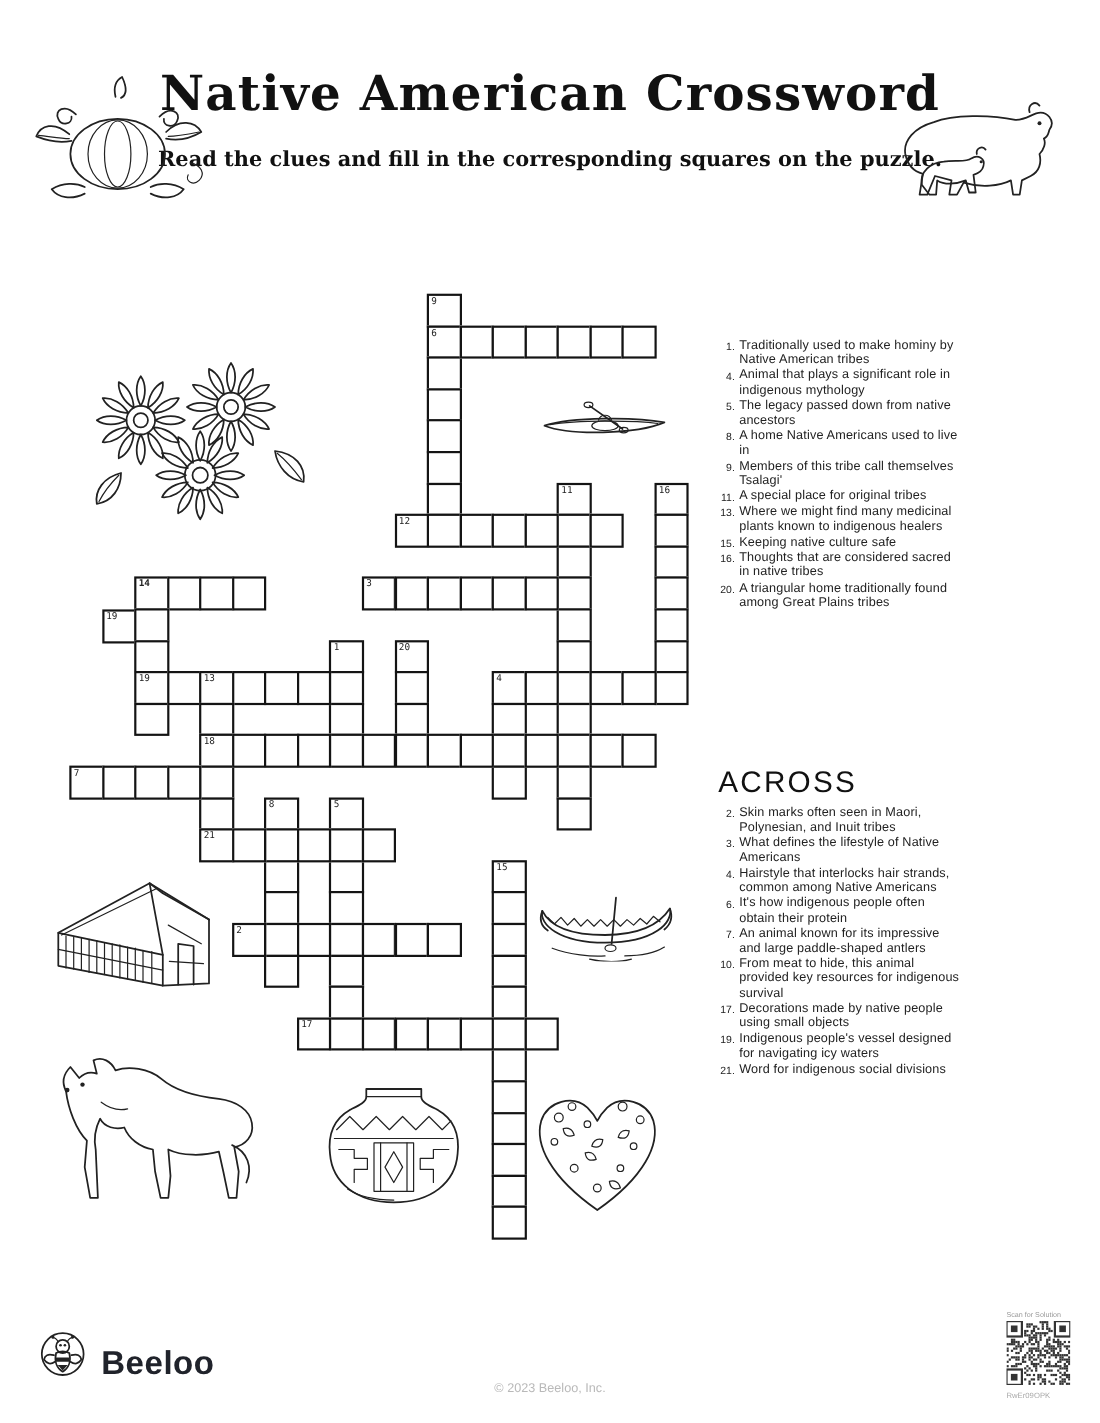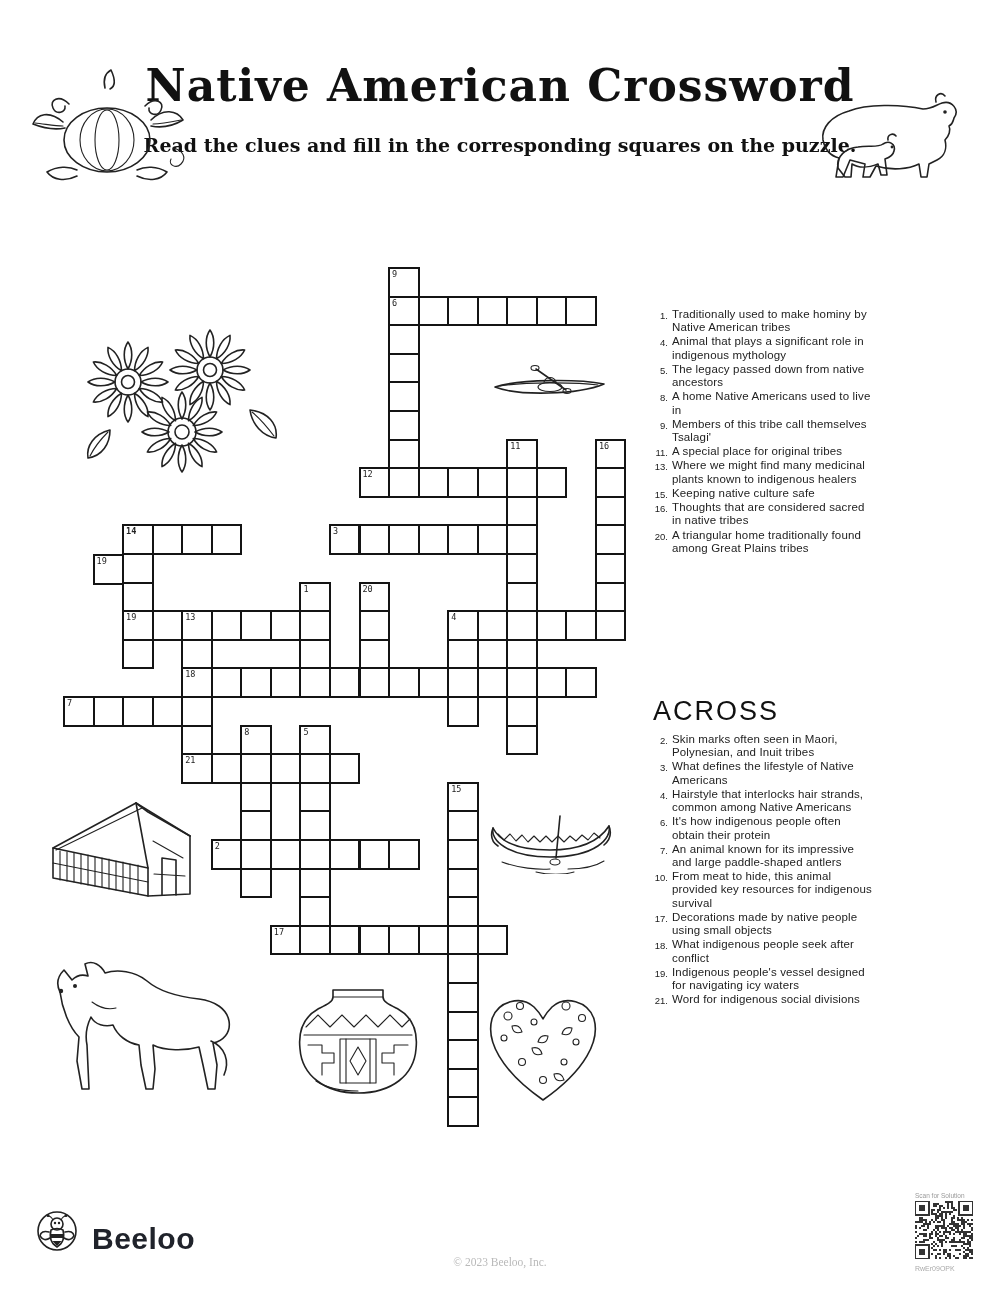--- a/index.html
+++ b/index.html
@@ -24,21 +24,21 @@
   .clue-col{position:absolute;left:653px;width:222px;}
   .clue-heading{font-family:"Liberation Sans",sans-serif;font-weight:400;font-size:27px;
                 letter-spacing:2px;color:#111;margin:0 0 6px 0;}
   .clue{display:flex;margin:0 0 1px 0;}
   .cnum{flex:0 0 15px;text-align:right;margin-right:4px;font-size:9.5px;color:#222;padding-top:2px;}
   .ctxt{flex:1;font-size:11.5px;line-height:1.15;letter-spacing:0.15px;color:#222;}
   
   .brand{position:absolute;left:36px;top:1210px;display:flex;align-items:flex-end;}
   .brand-name{font-size:30px;font-weight:700;color:#20232b;margin-left:14px;letter-spacing:0.5px;}
   .copyright{position:absolute;left:0;right:0;top:1256px;text-align:center;
-             font-size:11.5px;color:#b9b9b9;font-family:Liberation Serif, serif;}
+             font-size:11.5px;color:#b9b9b9;}
   .qr-wrap{position:absolute;left:915px;top:1192px;width:62px;text-align:left;}
   .qr-label{font-size:6.5px;color:#999;margin-bottom:2px;}
   .qr-code-text{font-size:7px;color:#aaa;margin-top:2px;}
 </style>
 </head>
 <body>
 
 <div id="page">
 
   <div class="title">Native American Crossword</div>
@@ -454,24 +454,20 @@
           <span class="cnum">7.</span>
           <span class="ctxt">An animal known for its impressive and large paddle-shaped antlers</span>
         </div>
         <div class="clue">
           <span class="cnum">10.</span>
           <span class="ctxt">From meat to hide, this animal provided key resources for indigenous survival</span>
         </div>
         <div class="clue">
           <span class="cnum">17.</span>
           <span class="ctxt">Decorations made by native people using small objects</span>
-        </div>
-        <div class="clue">
-          <span class="cnum">18.</span>
-          <span class="ctxt">What indigenous people seek after conflict</span>
         </div>
         <div class="clue">
           <span class="cnum">19.</span>
           <span class="ctxt">Indigenous people's vessel designed for navigating icy waters</span>
         </div>
         <div class="clue">
           <span class="cnum">21.</span>
           <span class="ctxt">Word for indigenous social divisions</span>
         </div>
       </div>

